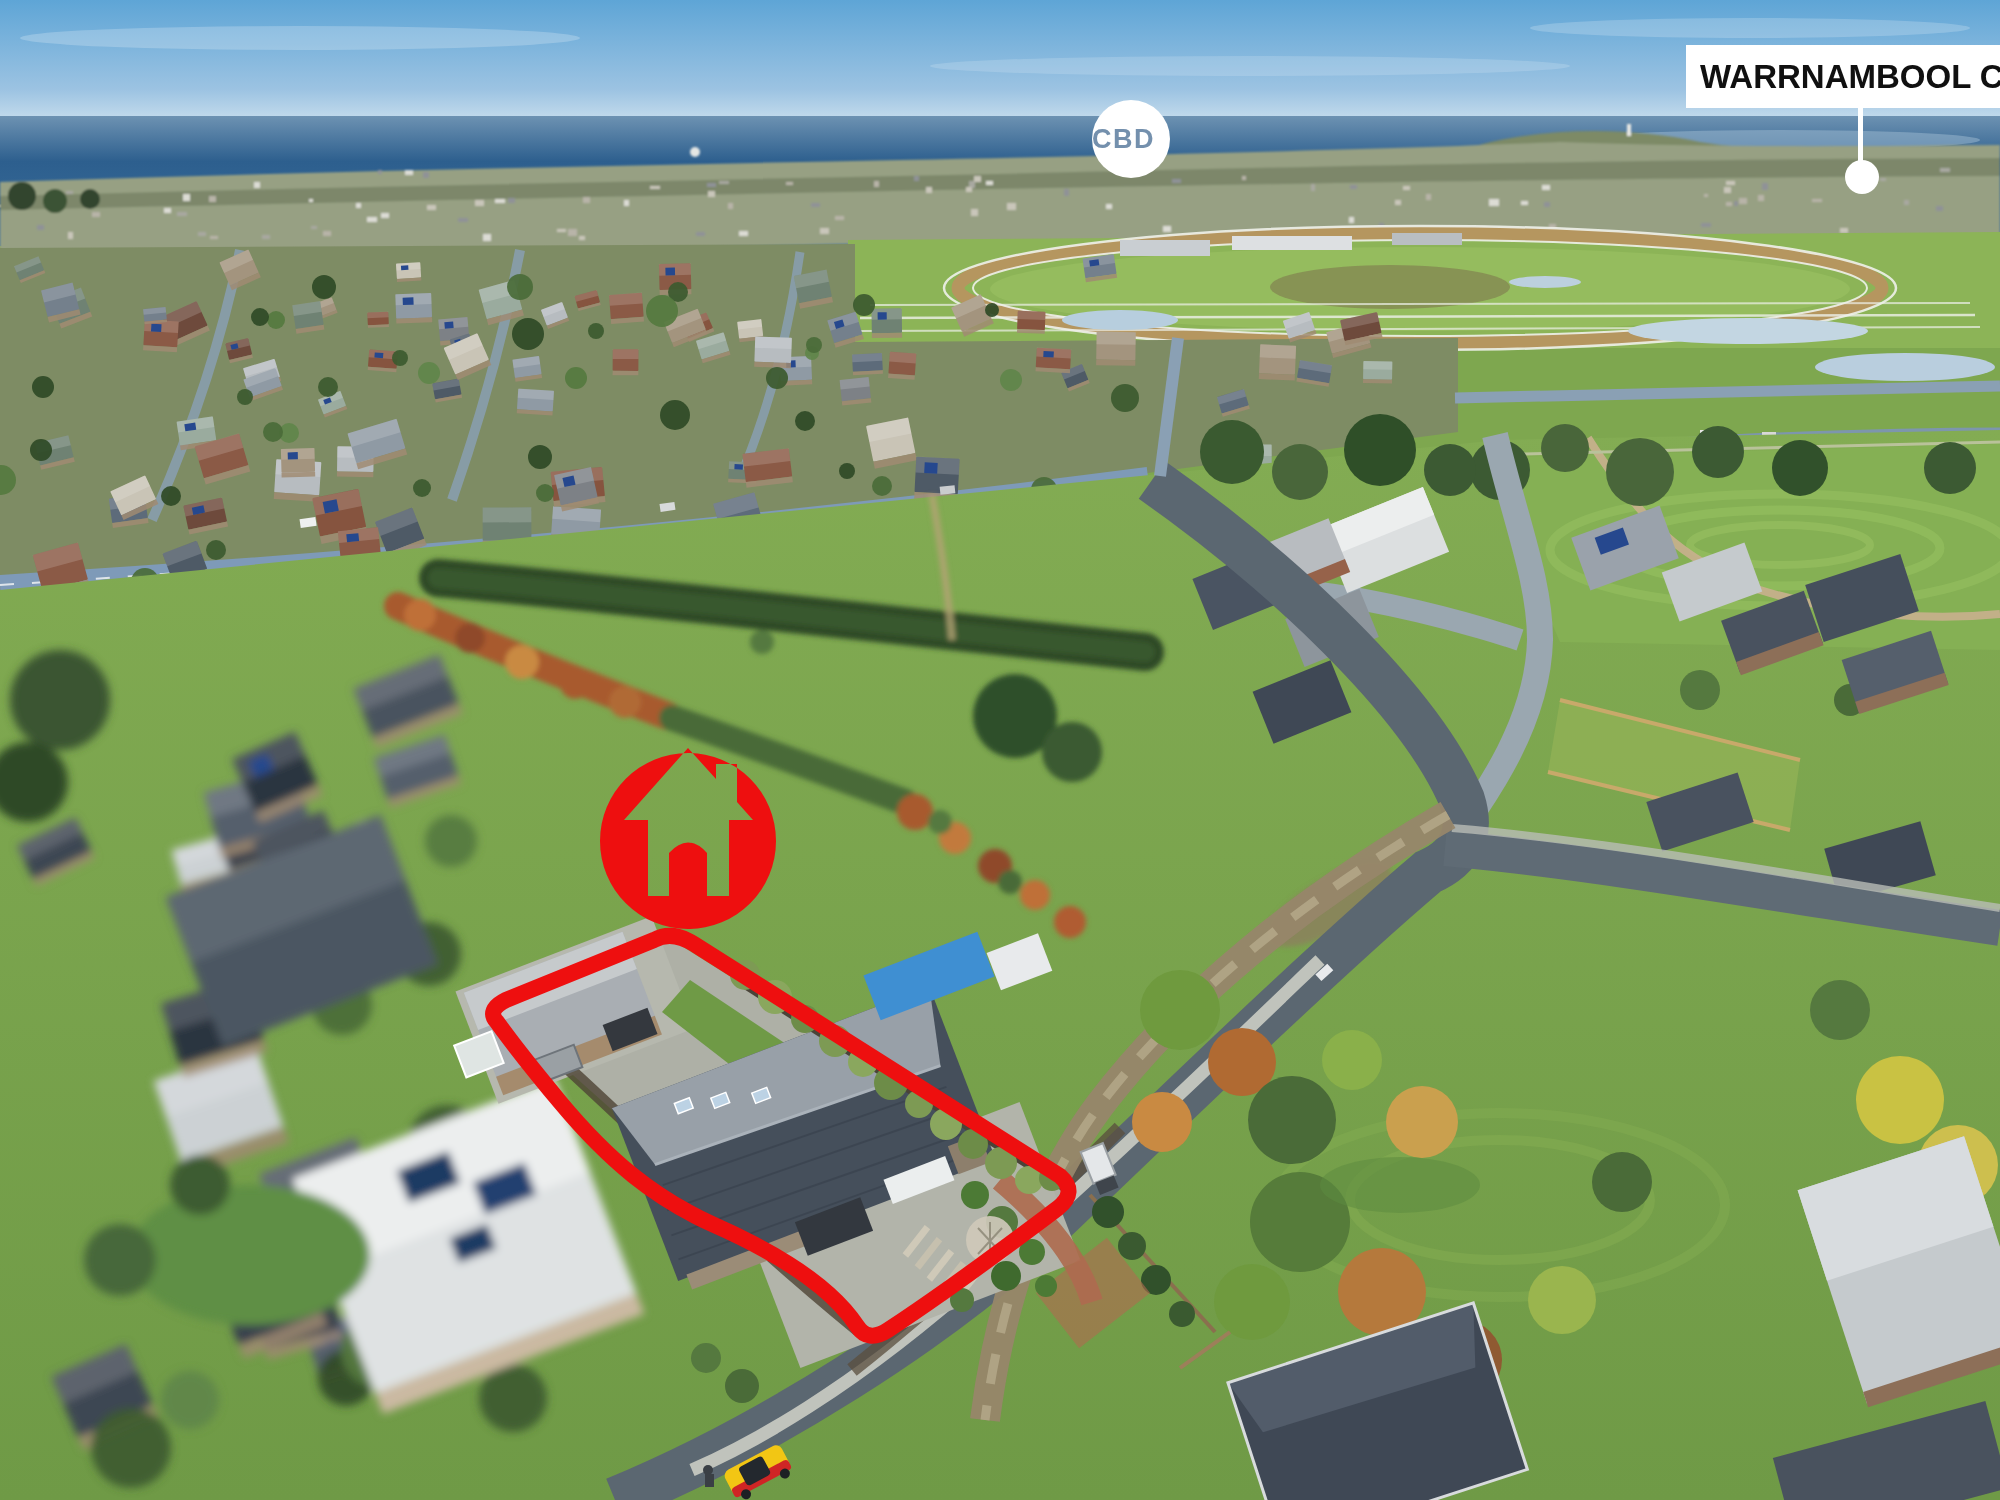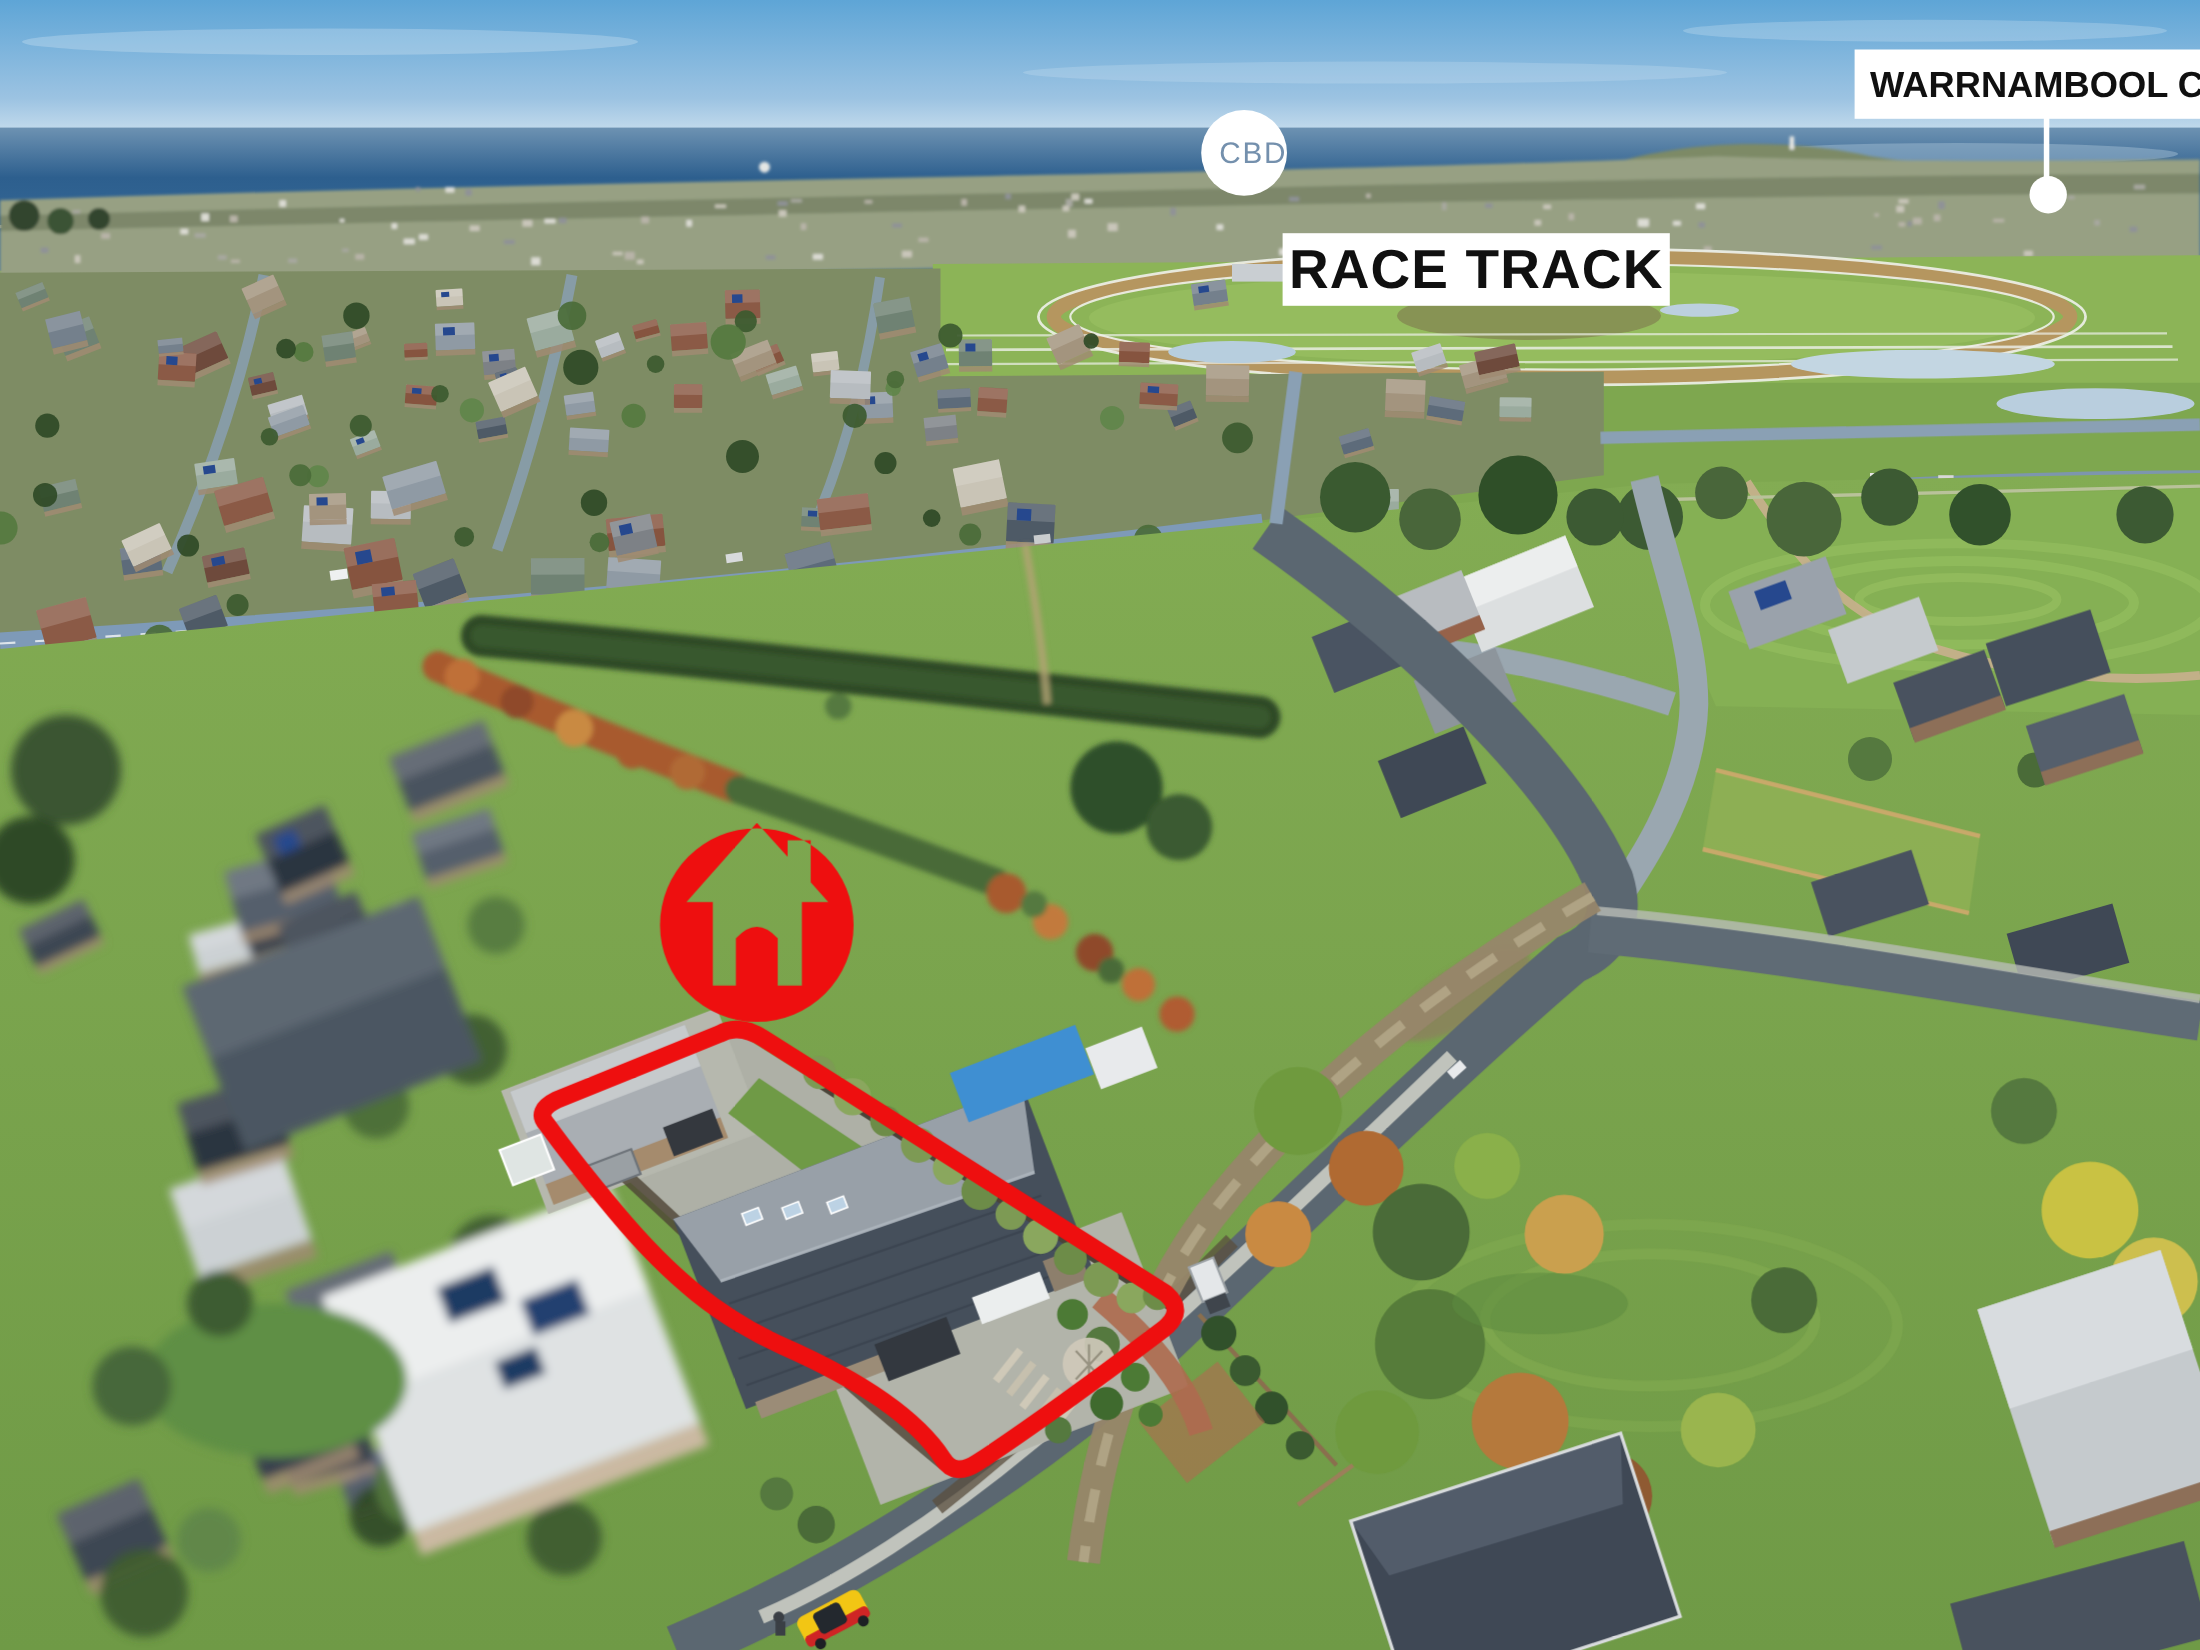--- a/index.html
+++ b/index.html
@@ -1,22 +1,22 @@
 <!DOCTYPE html>
 <html><head>
 <meta charset="utf-8">
 <style>
   html,body{margin:0;padding:0;background:#222;}
   #stage{position:relative;width:2000px;height:1500px;overflow:hidden;
          font-family:"Liberation Sans",sans-serif;background:#7ea74f;}
   #scene{position:absolute;left:0;top:0;width:100%;height:100%;display:block;}
   .overlay{position:absolute;z-index:10;}
   .cbd-badge{left:1092px;top:100px;width:78px;height:78px;border-radius:50%;
-    background:#ffffff;display:flex;align-items:center;justify-content:flex-end;
-    font-weight:400;font-size:27px;letter-spacing:1.5px;color:#7490ad;}
+    background:#ffffff;display:flex;align-items:center;justify-content:flex-start;
+    font-weight:700;font-size:27px;letter-spacing:1.5px;color:#7490ad;}
   .race-label{left:1166px;top:212px;width:352px;height:66px;background:#ffffff;
     display:flex;align-items:center;justify-content:center;
     font-weight:700;font-size:50px;letter-spacing:1px;color:#101010;}
   .college-label{left:1686px;top:45px;width:430px;height:63px;background:#ffffff;
     font-weight:700;font-size:33px;line-height:63px;color:#101010;
     padding-left:14px;box-sizing:border-box;white-space:nowrap;overflow:hidden;}
   .college-line{left:1858px;top:107px;width:5px;height:55px;background:#ffffff;}
   .college-dot{left:1845px;top:160px;width:34px;height:34px;border-radius:50%;background:#ffffff;}
 </style>
 </head>
@@ -1107,21 +1107,18 @@
   <g>
     <path fill="#ee0f0f" fill-rule="evenodd" d="M600,841 a88,88 0 1 0 176,0 a88,88 0 1 0 -176,0 Z
          M688,748 L716,779 L716,764 L737,764 L737,802 L753,820 L729,820 L729,896 L648,896 L648,820 L624,820 Z
          M669,896 L669,853 Q688,832 707,853 L707,896 Z"></path>
   </g>
 </svg>
 
   <div class="overlay cbd-badge">
     <span>CBD</span>
   </div>
-  <div class="overlay race-label">
-    <span>RACE TRACK</span>
-  </div>
   <div class="overlay college-label">
     <span>WARRNAMBOOL COLLEGE</span>
   </div>
   <div class="overlay college-line"></div>
   <div class="overlay college-dot"></div>
 </div>
 
 </body></html>

